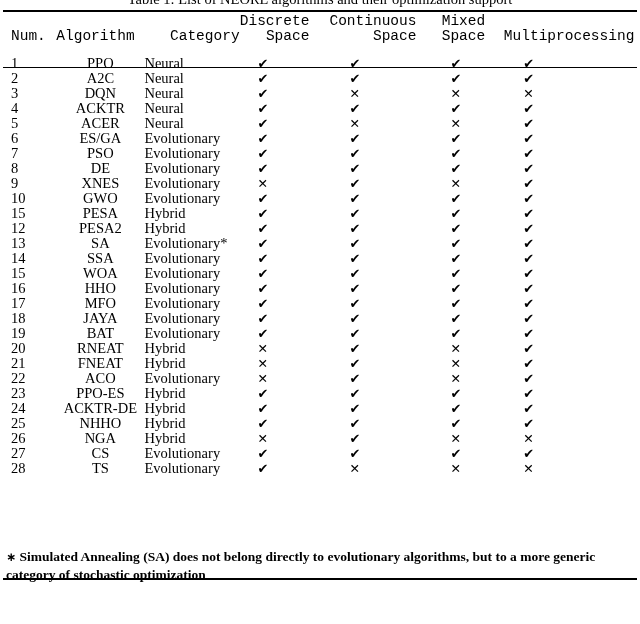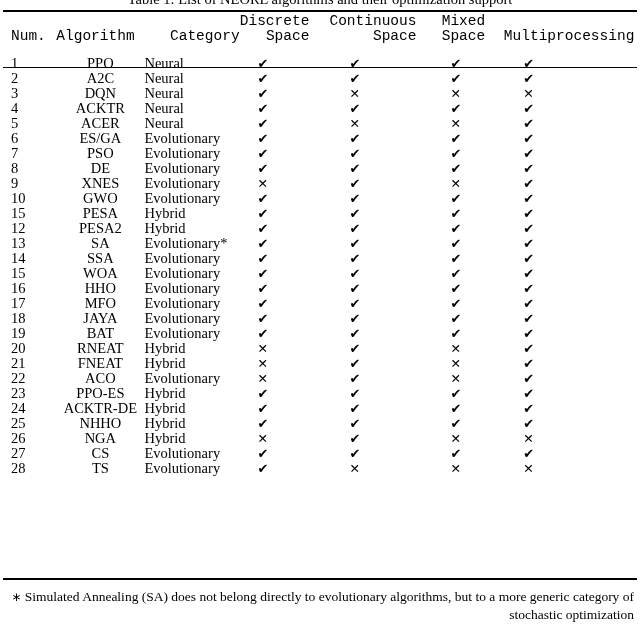--- a/index.html
+++ b/index.html
@@ -103,26 +103,27 @@
     font-family: "DejaVu Sans", sans-serif;
     font-size: 13px;
     line-height: 15px;
   }
   .mark-yes { font-weight: 700; }
   .mark-no  { font-weight: 400; font-size: 12.5px; }
 
   
   .footnote {
     position: absolute;
-    top: 588px;
+    top: 548px;
     left: 6px;
     width: 628px;
     font-size: 13.5px;
     line-height: 17px;
-    text-align: right;
+    text-align: left;
+    font-weight: bold;
   }
   .footnote .fn-star { font-family: "DejaVu Sans", sans-serif; font-size: 12px; }
 </style>
 </head>
 <body>
 
 <div id="page">
 
   <div class="caption">Table 1: List of NEORL algorithms and their optimization support</div>
 

